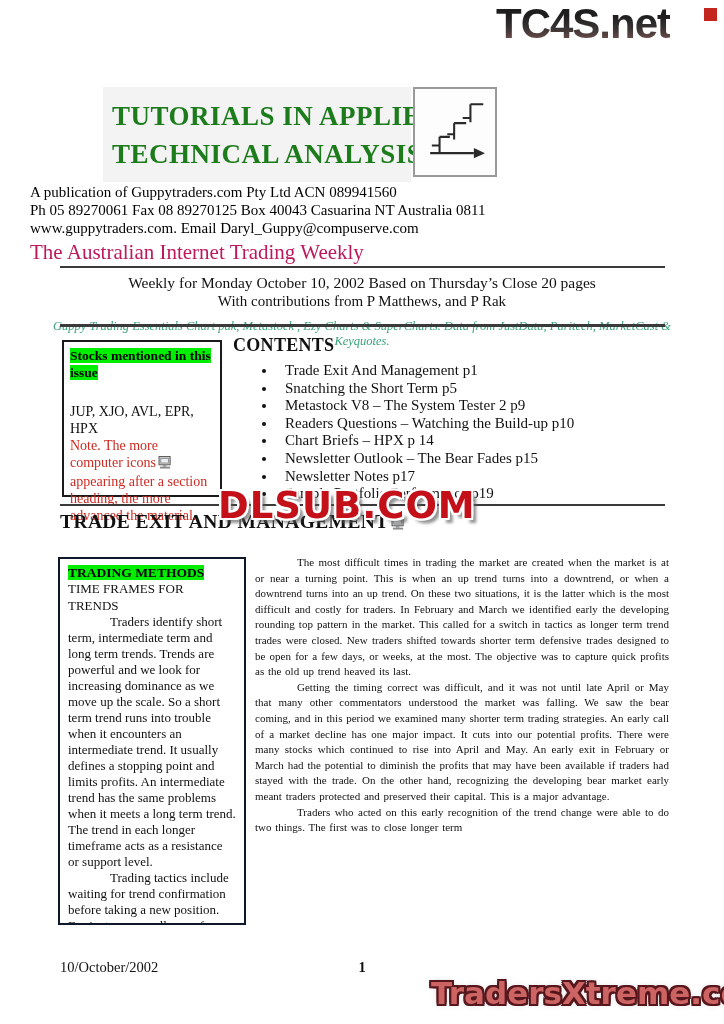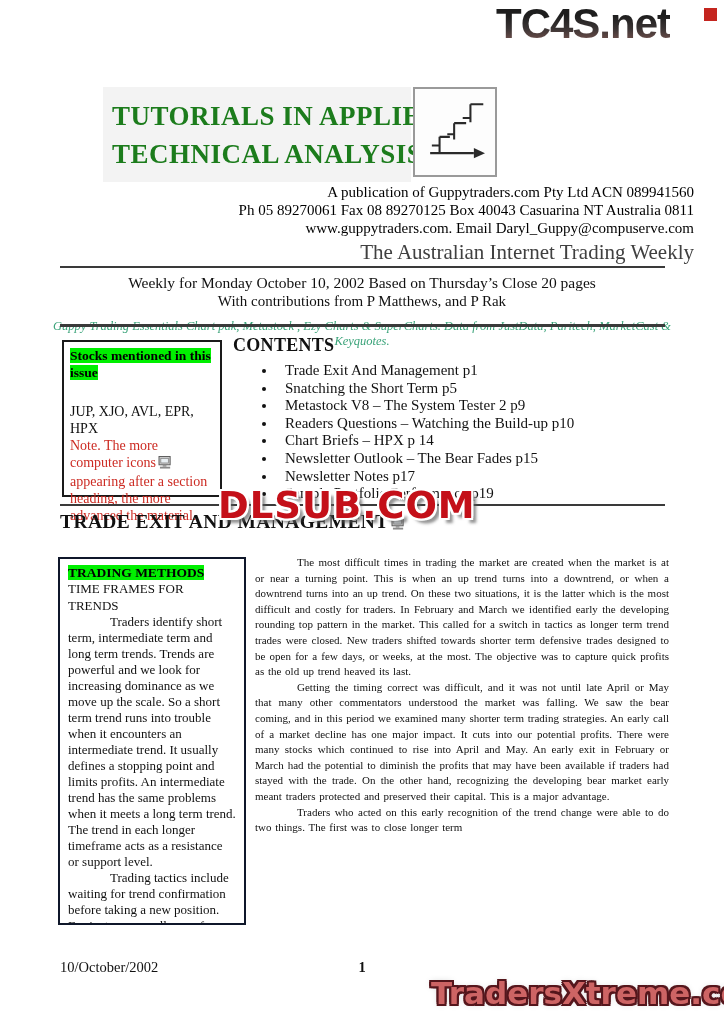--- a/index.html
+++ b/index.html
@@ -18,23 +18,23 @@
   
   .mast-gray{
     position:absolute;left:103px;top:87px;width:308px;height:95px;background:#f3f3f3;
     display:flex;flex-direction:column;justify-content:center;padding-left:9px;box-sizing:border-box;
   }
   .mast-title{font-weight:bold;font-size:27px;line-height:38px;color:#1c7c1c;letter-spacing:.5px;white-space:nowrap;}
   .logo-box{
     position:absolute;left:413px;top:87px;width:84px;height:90px;background:#fdfdfd;border:2px solid #9a9a9a;
     display:flex;align-items:center;justify-content:center;box-sizing:border-box;
   }
-  .pub-block{position:absolute;left:30px;top:183px;width:664px;text-align:right;}
+  .pub-block{position:absolute;left:30px;top:183px;width:664px;text-align:left;}
   .pub-line{font-size:15px;line-height:18px;color:#000;}
-  .pub-sub{font-size:21px;line-height:26px;color:#404040;margin-top:2px;}
+  .pub-sub{font-size:21px;line-height:26px;color:#be185d;margin-top:2px;}
   
   .rule{position:absolute;left:60px;width:605px;background:#3a3a3a;}
   .rule1{top:266px;height:2px;}
   .rule2{top:324px;height:3px;}
   .rule3{top:504px;height:2px;}
   
   .issue-block{position:absolute;left:30px;top:273px;width:664px;text-align:center;}
   .issue-l1{font-size:15.5px;line-height:19px;}
   .issue-l2{font-size:15px;line-height:18px;}
   .issue-l3{font-size:12.5px;font-style:italic;color:#3aa379;line-height:15px;margin-top:9px;}

